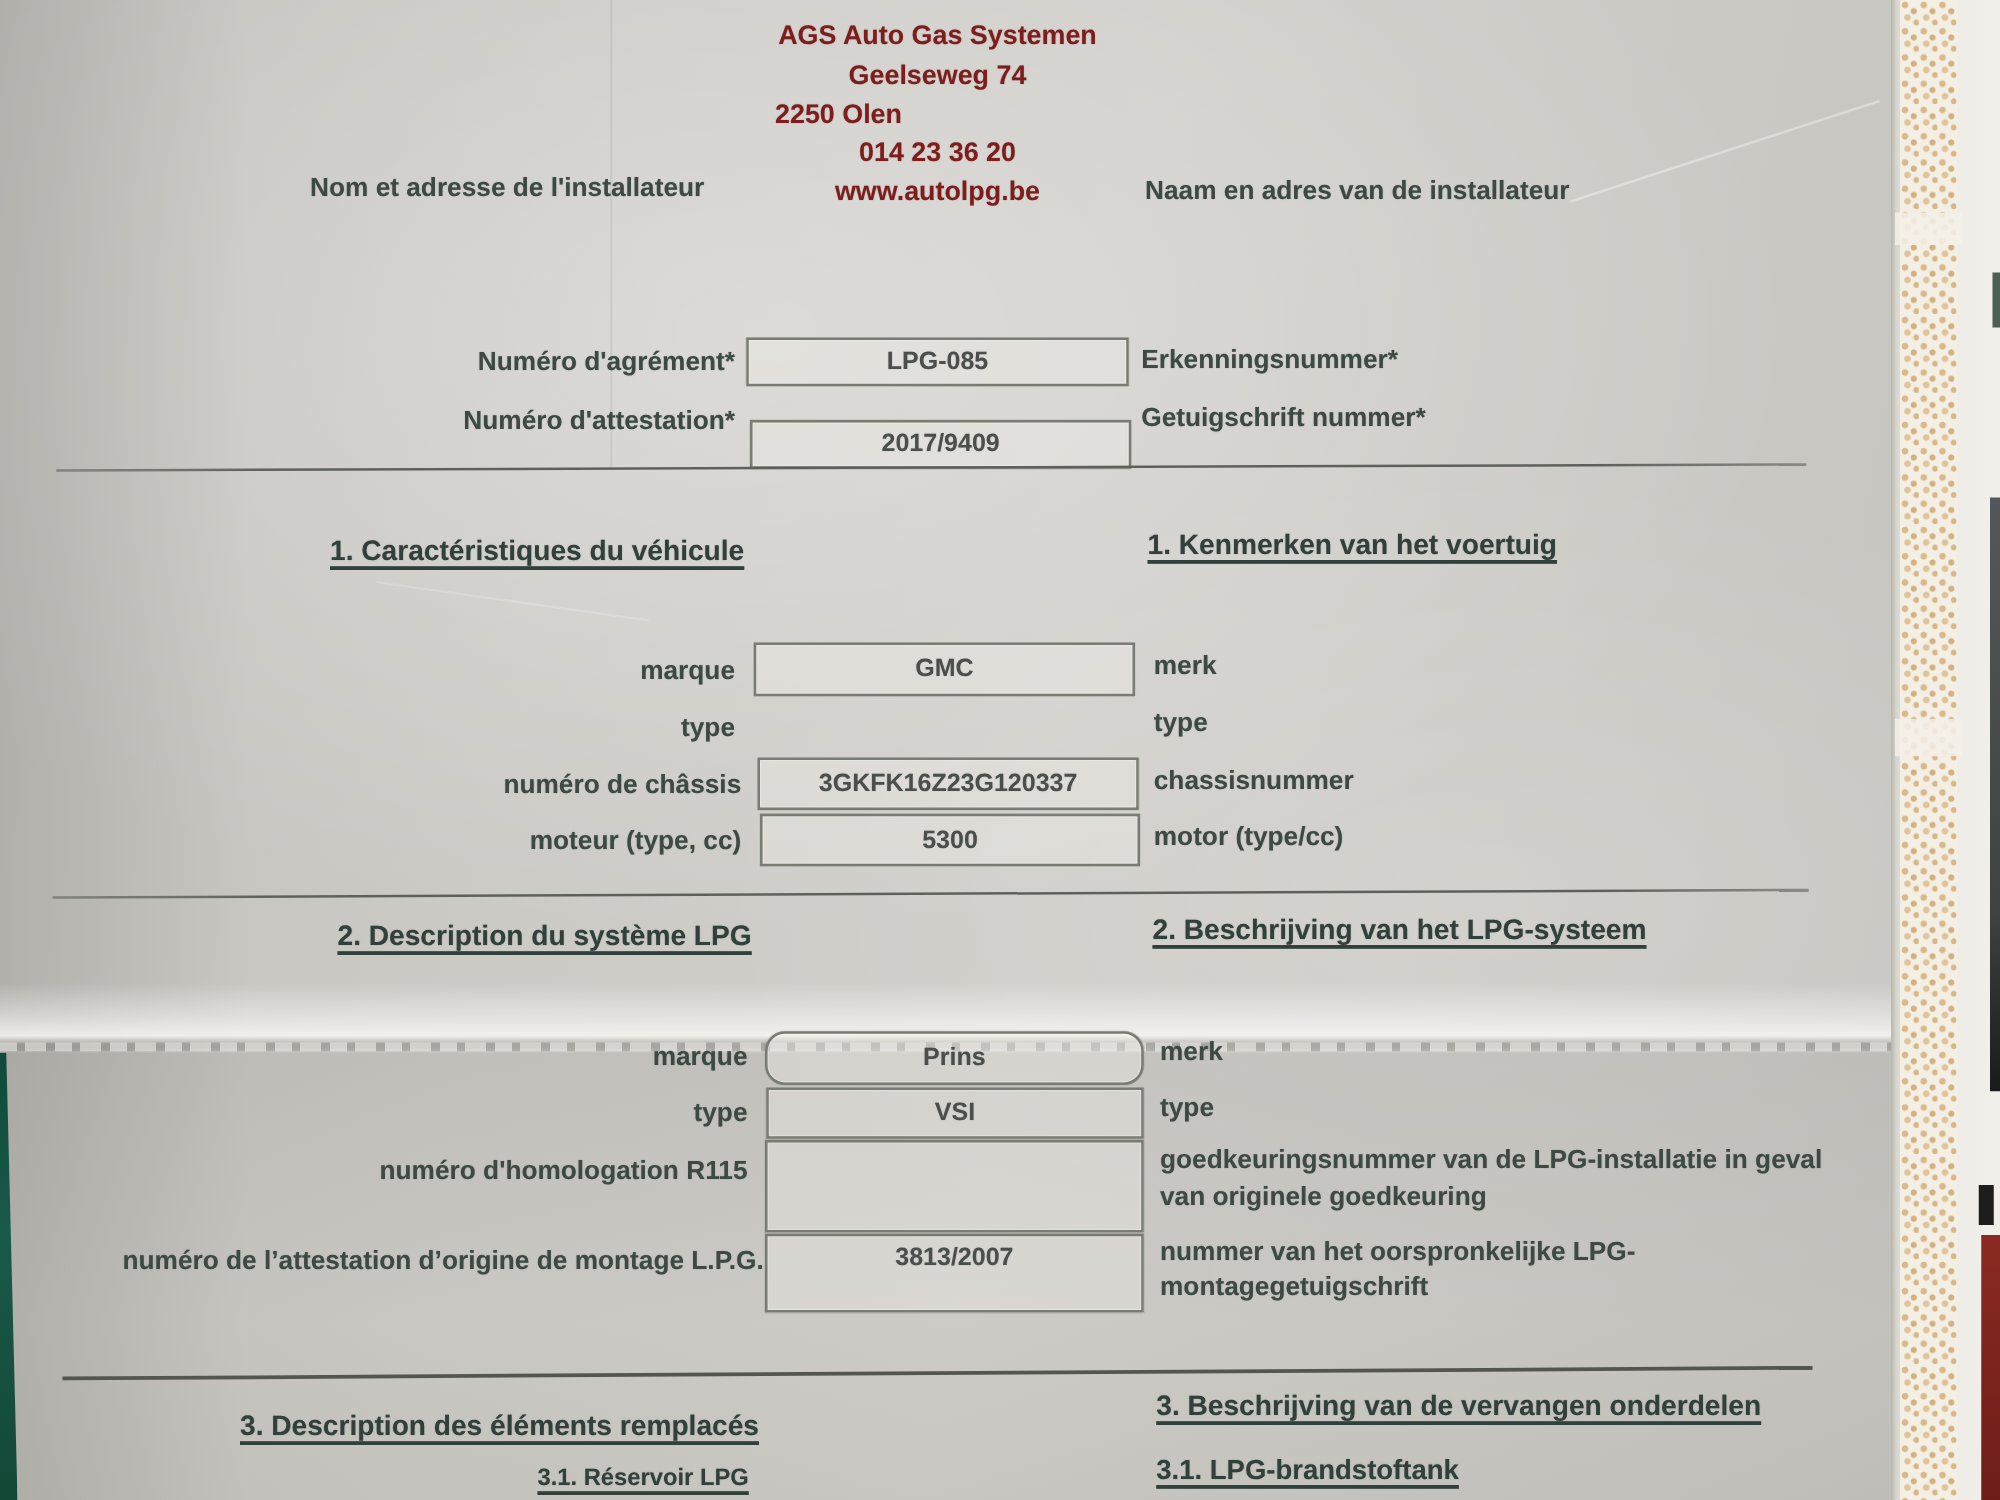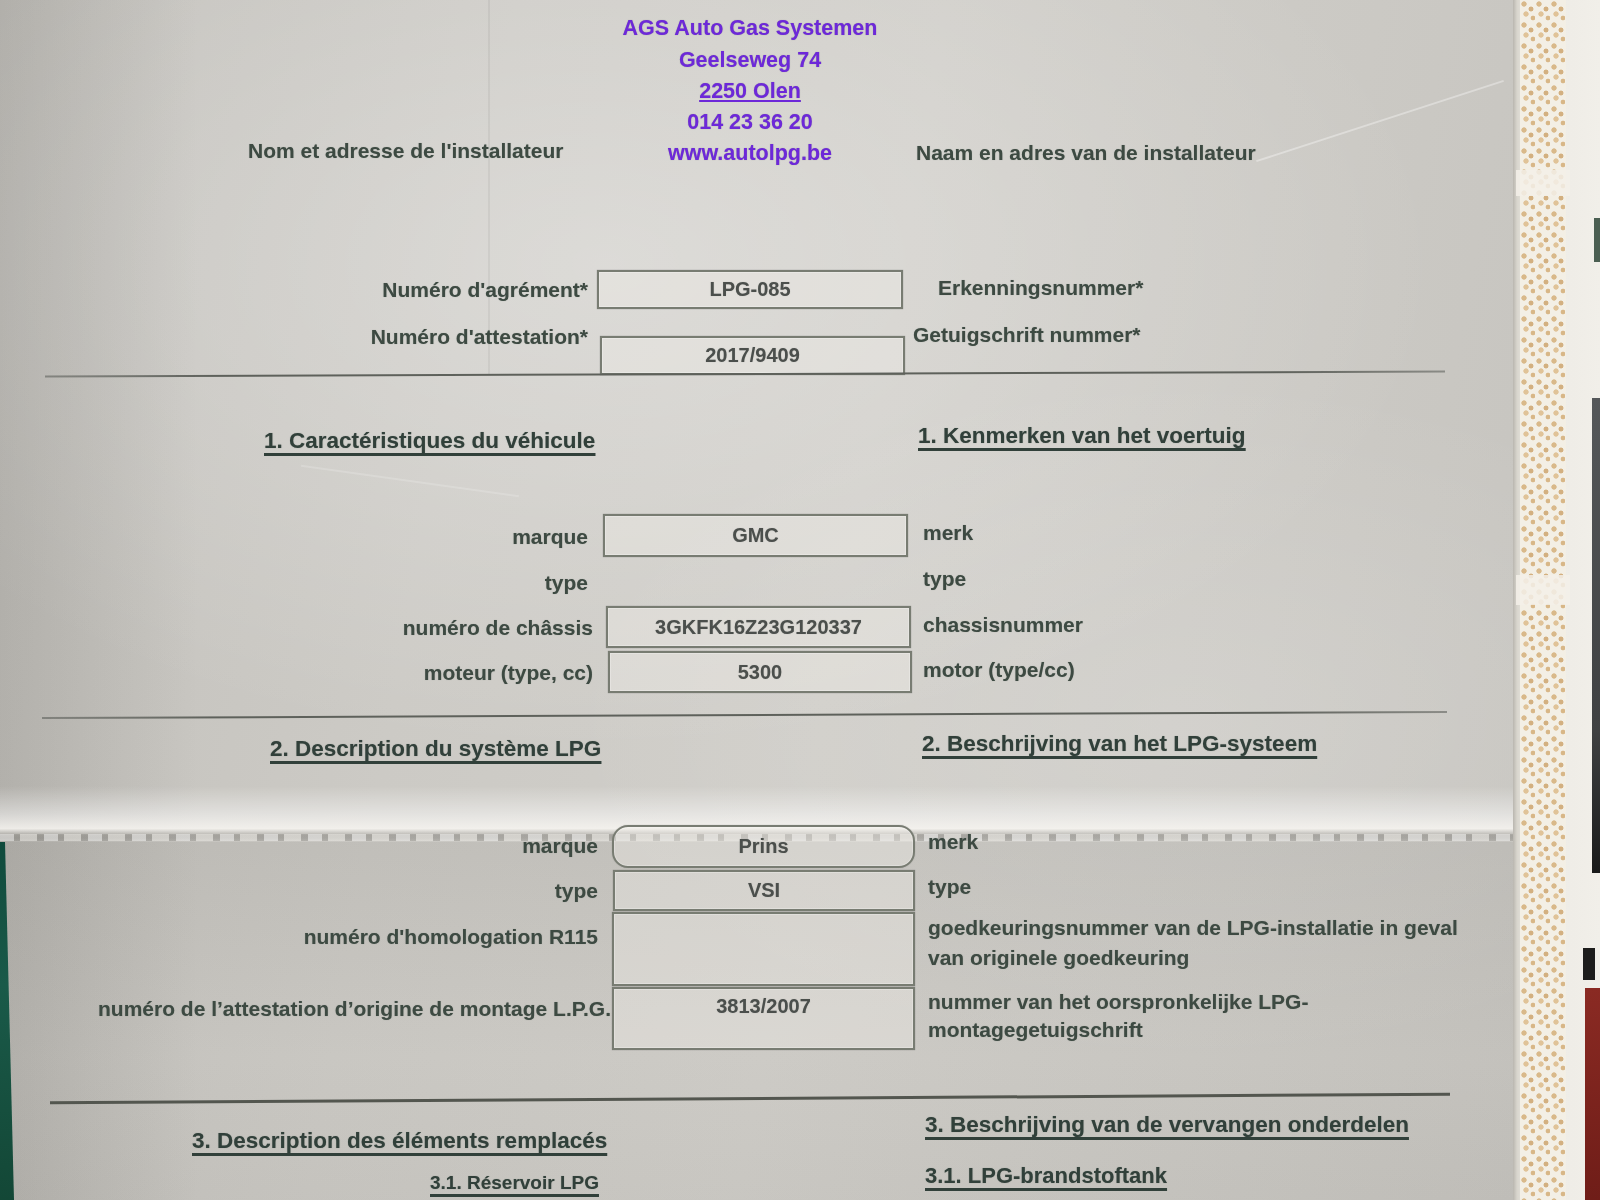--- a/index.html
+++ b/index.html
@@ -41,21 +41,21 @@
   
   .lbl{position:absolute;font-weight:700;color:#3d4a42;font-size:21px;white-space:nowrap;text-shadow:0 0 1px rgba(61,74,66,0.35);}
   .lbl-r{text-align:right;}
   .val{font-weight:700;color:#4b4f4c;font-size:20px;white-space:nowrap;text-shadow:0 0 1px rgba(75,79,76,0.3);}
   .box{position:absolute;border:2px solid #787c72;background:rgba(238,236,231,0.38);
     box-shadow:inset 0 0 0 1px rgba(255,255,255,0.25), 0 0 1px rgba(90,94,88,0.6);
     display:flex;align-items:center;justify-content:center;}
   .heading{position:absolute;font-weight:700;color:#31403a;font-size:22.5px;white-space:nowrap;
     text-decoration:underline;text-decoration-thickness:2.5px;text-underline-offset:5px;text-shadow:0 0 1px rgba(49,64,58,0.4);}
   .rule{position:absolute;height:2px;background:linear-gradient(90deg, rgba(86,89,84,0.55), #5e615b 12%, #5e615b 88%, rgba(86,89,84,0.55));}
-  .hdr{position:absolute;font-weight:700;color:#6d28d9;font-size:21.5px;white-space:nowrap;text-shadow:0 0 1px rgba(58,66,61,0.4);}
+  .hdr{position:absolute;font-weight:700;color:#7f1d1d;font-size:21.5px;white-space:nowrap;text-shadow:0 0 1px rgba(58,66,61,0.4);}
 </style>
 </head>
 <body>
 
 <div class="stage">
 
   <div class="paper"></div>
   <div class="paper-shade-left"></div>
   <div class="fold-v" style="left:488px;top:0;height:375px;"></div>
   <div class="fold-d" style="left:1250px;top:120px;width:260px;transform:rotate(-18deg);"></div>
@@ -70,31 +70,31 @@
   <div class="pattern-strip"></div>
   <div class="pattern-gap" style="top:170px;height:26px;"></div>
   <div class="pattern-gap" style="top:575px;height:30px;"></div>
   <div class="frag" style="left:1594px;top:218px;width:6px;height:44px;background:#4b5f52;"></div>
   <div class="frag" style="left:1592px;top:398px;width:8px;height:475px;background:linear-gradient(180deg,#55585a,#3f4142 70%,#191a1a);"></div>
   <div class="frag" style="left:1583px;top:948px;width:12px;height:32px;background:#1d1d1c;"></div>
   <div class="frag" style="left:1585px;top:988px;width:15px;height:212px;background:linear-gradient(180deg,#8a2a23,#6f1d18);"></div>
 
   <div class="hdr" style="left:620px;top:16px;width:260px;text-align:center;">AGS Auto Gas Systemen</div>
   <div class="hdr" style="left:620px;top:48px;width:260px;text-align:center;">Geelseweg 74</div>
-  <div class="hdr" style="left:620px;top:79px;width:260px;text-align:center;text-decoration:underline;">2250 Olen</div>
+  <div class="hdr" style="left:620px;top:79px;width:260px;text-align:left;">2250 Olen</div>
   <div class="hdr" style="left:620px;top:110px;width:260px;text-align:center;">014 23 36 20</div>
   <div class="hdr" style="left:620px;top:141px;width:260px;text-align:center;">www.autolpg.be</div>
   <div class="lbl" style="left:248px;top:139px;">Nom et adresse de l'installateur</div>
   <div class="lbl" style="left:916px;top:141px;">Naam en adres van de installateur</div>
 
   <div class="lbl lbl-r" style="left:288px;top:278px;width:300px;">Numéro d'agrément*</div>
   <div class="box" style="left:597px;top:270px;width:302px;height:35px;">
     <span class="val">LPG-085</span>
   </div>
-  <div class="lbl" style="left:913px;top:276px;margin-left:25px;">Erkenningsnummer*</div>
+  <div class="lbl" style="left:913px;top:276px;">Erkenningsnummer*</div>
 
   <div class="lbl lbl-r" style="left:288px;top:325px;width:300px;">Numéro d'attestation*</div>
   <div class="box" style="left:600px;top:316px;width:301px;height:35px;margin-top:20px;">
     <span class="val">2017/9409</span>
   </div>
   <div class="lbl" style="left:913px;top:323px;">Getuigschrift nummer*</div>
 
   <div class="rule" style="left:45px;top:373px;width:1400px;transform:rotate(-0.2deg);"></div>
 
   <div class="heading" style="left:264px;top:428px;">1. Caractéristiques du véhicule</div>

